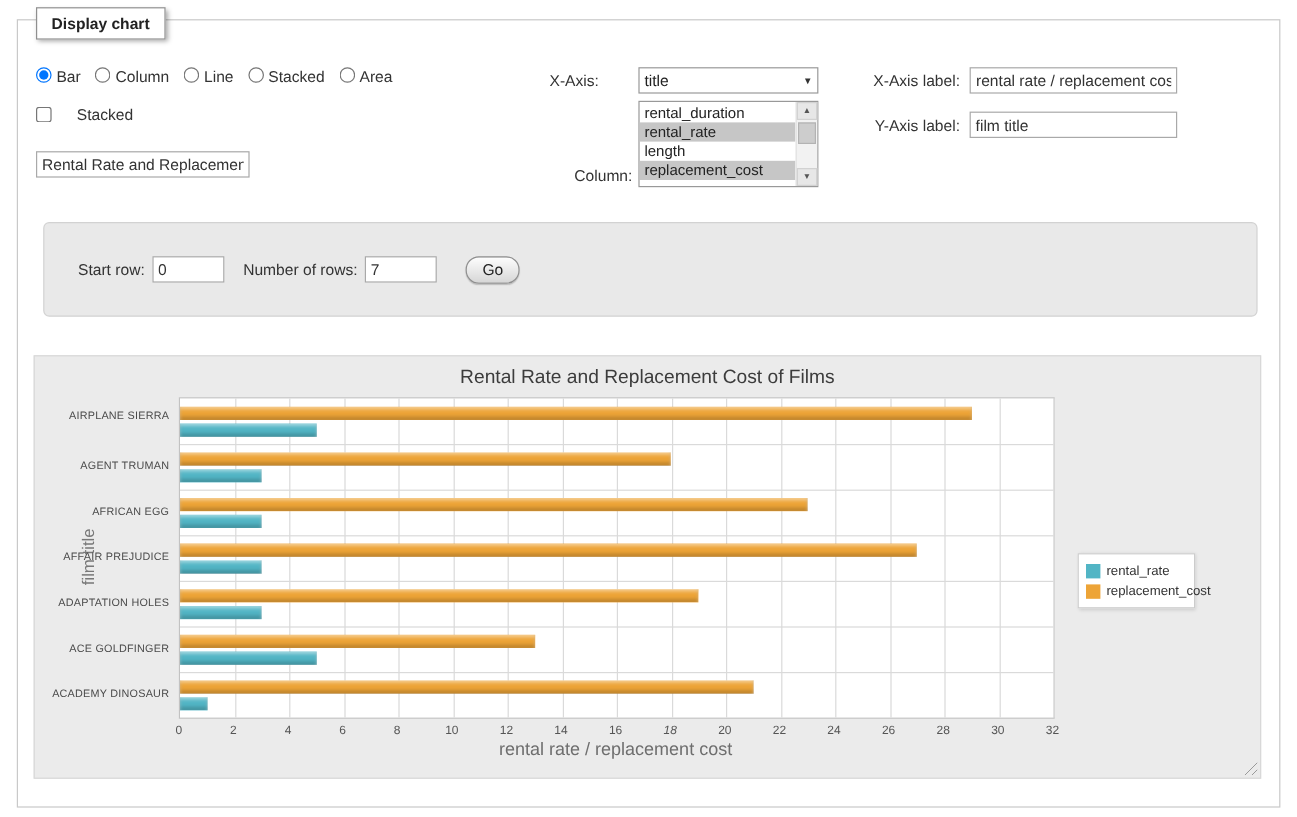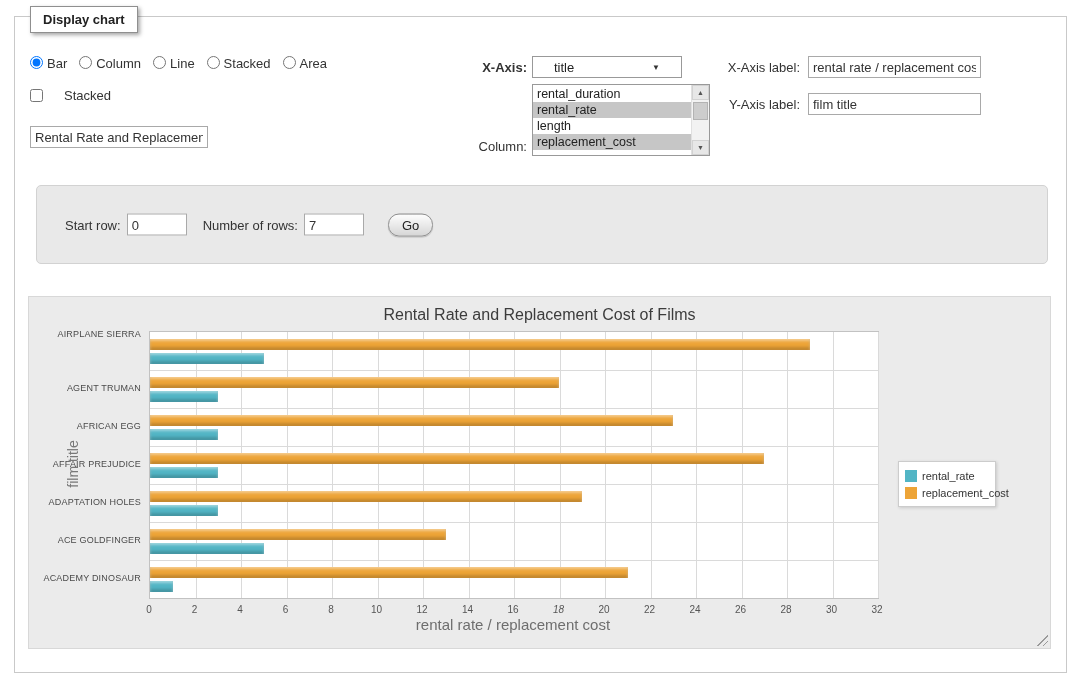--- a/index.html
+++ b/index.html
@@ -26,32 +26,32 @@
   
   .stacked-row{position:absolute;left:30px;top:88px;display:flex;gap:21px;align-items:center;}
   
   .text-input{
     border:1px solid #a9a9a9;background:#fff;color:#333;
     font-family:"Liberation Sans",sans-serif;font-size:13px;
     padding:2px 4px;height:22px;box-sizing:border-box;
   }
   .title-input{position:absolute;left:30px;top:126px;width:178px;}
   
-  .xaxis-select-label{position:absolute;left:430px;top:60px;width:97px;text-align:right;font-weight:bold;}
+  .xaxis-select-label{position:absolute;left:430px;top:60px;width:97px;text-align:center;}
   .select{
     position:absolute;left:532px;top:56px;width:150px;height:22px;
     border:1px solid #999;background:#fff;box-sizing:border-box;
-    display:flex;align-items:center;padding:0 21px;cursor:default;
+    display:flex;align-items:center;padding:0 4px;cursor:default;
   }
   .select-value{font-size:13px;color:#222;}
   .select-arrow{margin-left:auto;font-size:8px;color:#333;}
   
   .series-label{position:absolute;left:430px;top:139px;width:97px;text-align:right;}
   .listbox{
-    position:absolute;left:532px;top:84px;width:178px;height:72px;
+    position:absolute;left:532px;top:84px;width:150px;height:72px;
     border:1px solid #999;background:#fff;box-sizing:border-box;display:flex;
   }
   .listbox-options{flex:1;overflow:hidden;padding-top:1px;}
   .list-item{height:16px;line-height:16px;padding:0 4px;font-size:12.5px;white-space:nowrap;color:#222;}
   .list-item.selected{background:#c6c6c6;}
   .listbox-scrollbar{width:17px;background:#f2f2f2;border-left:1px solid #e0e0e0;display:flex;flex-direction:column;}
   .scroll-btn{height:15px;background:#e7e7e7;border:1px solid #d2d2d2;box-sizing:border-box;
     font-size:7px;color:#555;display:flex;align-items:center;justify-content:center;}
   .scroll-track{flex:1;position:relative;}
   .scroll-thumb{position:absolute;left:1px;right:1px;top:2px;height:16px;background:#cdcdcd;border:1px solid #b3b3b3;}
@@ -230,21 +230,21 @@
       <div class="legend-item">
         <span class="legend-swatch" style="background: rgb(82, 181, 197);"></span>
         <span>rental_rate</span>
       </div>
       <div class="legend-item">
         <span class="legend-swatch" style="background: rgb(237, 164, 55);"></span>
         <span>replacement_cost</span>
       </div>
     </div>
   <div class="resize-handle"></div>
-<div class="cat-label" style="top: 32px;">AIRPLANE SIERRA</div>
+<div class="cat-label" style="top: 44px;">AIRPLANE SIERRA</div>
     <div class="cat-label" style="top: 86px;">AGENT TRUMAN</div>
     <div class="cat-label" style="top: 124px;">AFRICAN EGG</div>
     <div class="cat-label" style="top: 162px;">AFFAIR PREJUDICE</div>
     <div class="cat-label" style="top: 200px;">ADAPTATION HOLES</div>
     <div class="cat-label" style="top: 238px;">ACE GOLDFINGER</div>
     <div class="cat-label" style="top: 276px;">ACADEMY DINOSAUR</div>
     <div class="tick-label" style="left: 120px; top: 307px;">0</div>
     <div class="tick-label" style="left: 165.5px; top: 307px;">2</div>
     <div class="tick-label" style="left: 211px; top: 307px;">4</div>
     <div class="tick-label" style="left: 256.5px; top: 307px;">6</div>

